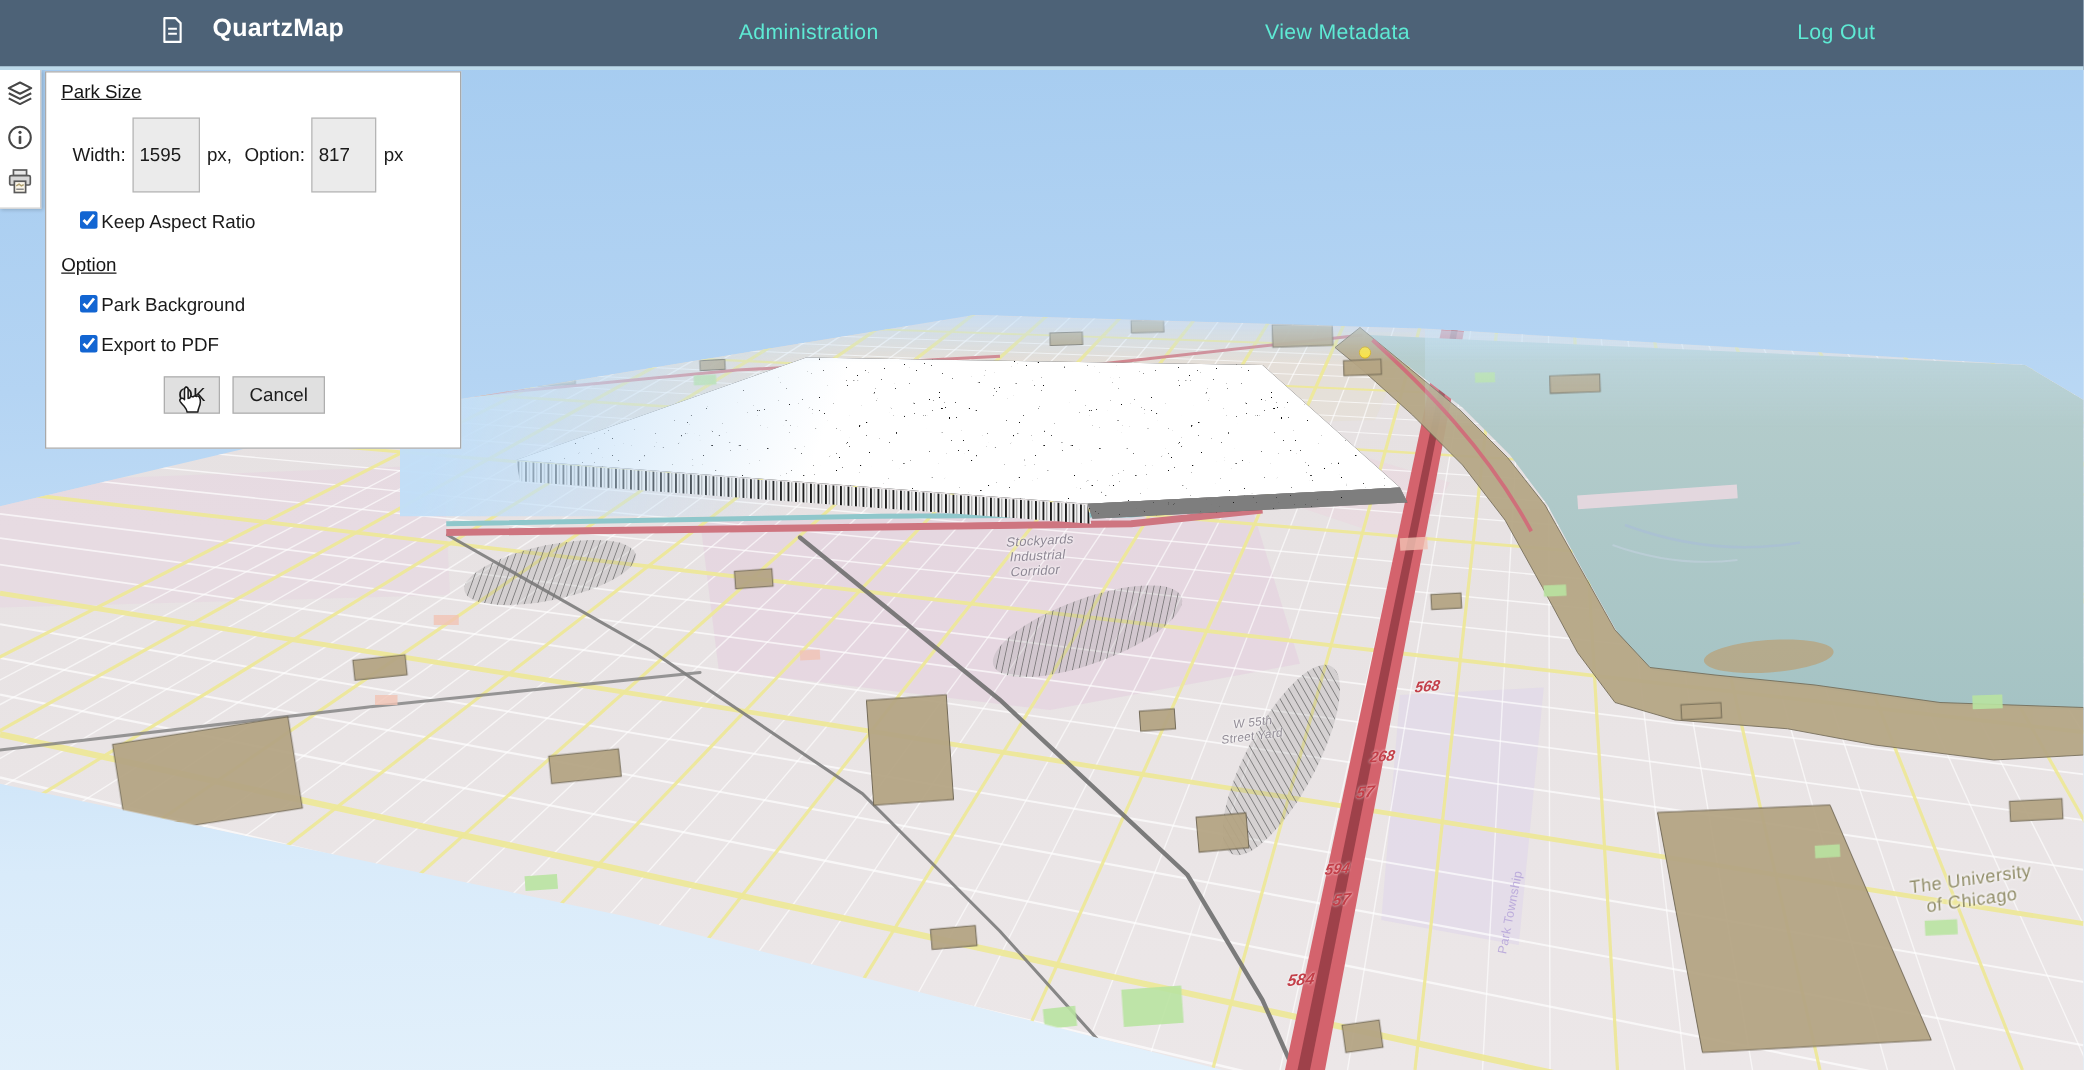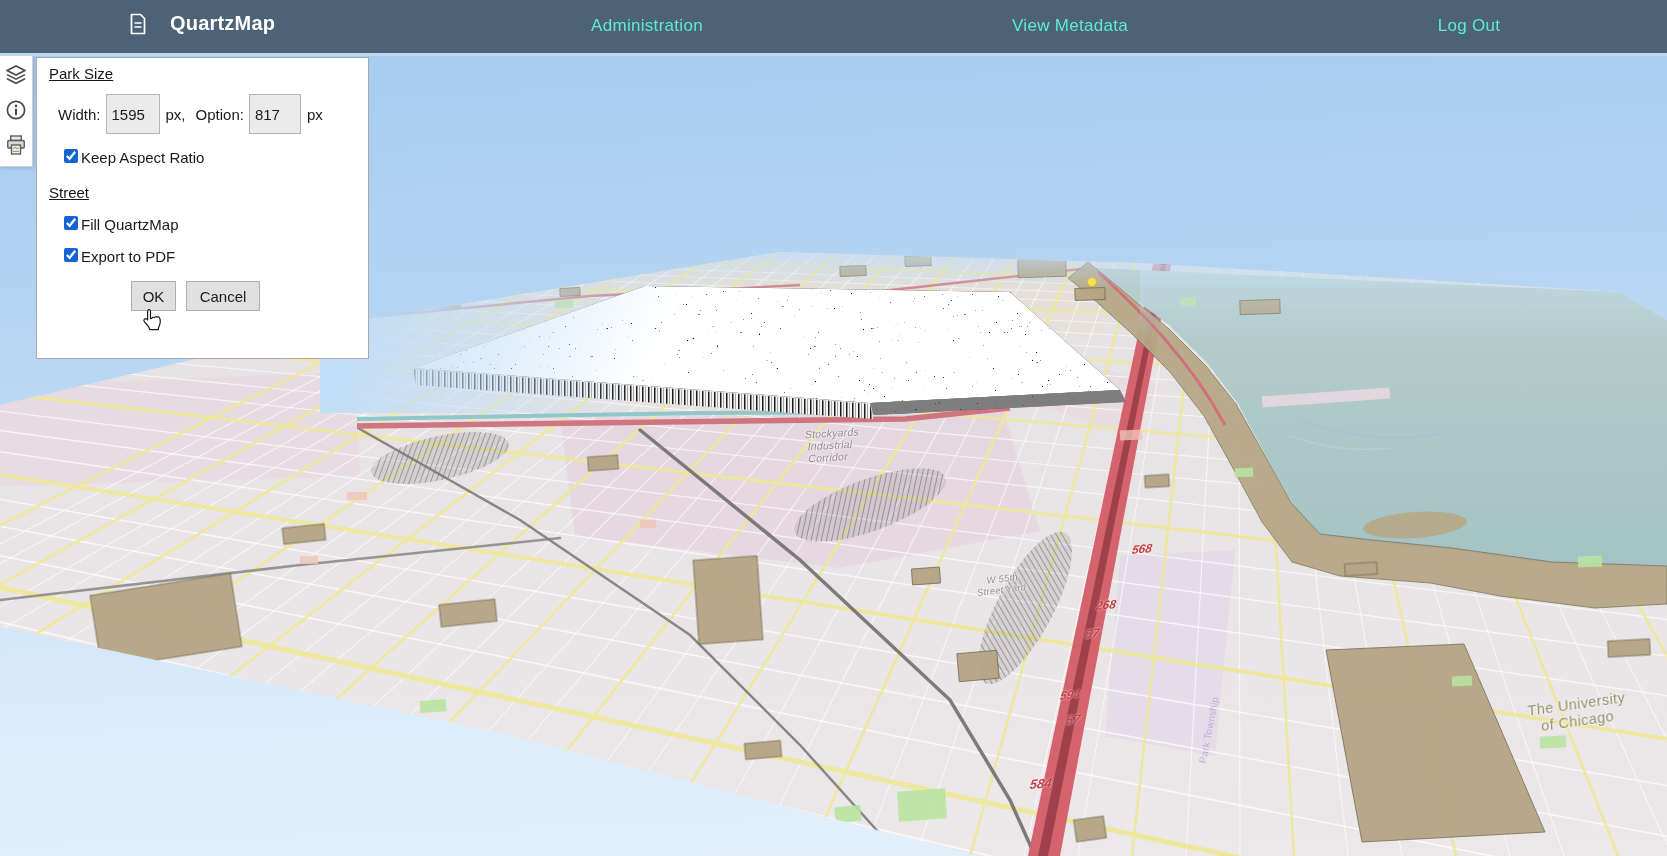--- a/index.html
+++ b/index.html
@@ -68,21 +68,21 @@
   }
   .dlg-title-row{height:27px;border-bottom:1px solid #d6d6d6;position:relative;box-sizing:border-box;padding:5px 8px 0 8px;}
   .dlg-title{font-size:15px;color:#111;}
   .dlg-close{position:absolute;right:8px;top:5px;color:#8b8b8b;font-size:14px;line-height:14px;cursor:pointer;}
   .dlg-heading{margin:7px 0 0 12px;text-decoration:underline;color:#161616;}
   .dlg-heading.opt{margin-top:18px;}
   .size-row{margin:12px 0 0 21px;display:flex;align-items:center;}
   .size-row .lab{margin-right:5px;text-align:center;}
   input.num{
     width:42px;height:24px;border:1px solid #b5b5b5;background:#ebebeb;font-family:"Liberation Sans",sans-serif;
-    font-size:15px;color:#1a1a1a;padding:7px 5px;margin-right:6px;
+    font-size:15px;color:#1a1a1a;padding:17px 5px;margin-right:6px;
   }
   input.num.h{width:40px;}
   .unit{margin-right:10px;}
   .cb-row{display:flex;align-items:flex-start;margin:15px 0 0 27px;cursor:default;}
   .cb-row input[type=checkbox]{width:14px;height:14px;margin:0 3px 0 0;accent-color:#1265d2;}
   .btn-row{margin:16px 0 0 94px;display:flex;gap:10px;}
   .btn{
     height:30px;background:#e0e0e0;border:1px solid #aeaeae;font-family:"Liberation Sans",sans-serif;
     font-size:15px;color:#1c1c1c;padding:0 12px;cursor:pointer;
   }
@@ -372,24 +372,24 @@
     <input class="num" type="text" value="1595" style="">
     <span class="unit">px,</span>
     <span class="lab">Option:</span>
     <input class="num h" type="text" value="817" style="">
     <span class="unit">px</span>
   </div>
   <label class="cb-row">
     <input type="checkbox" checked="" style="">
     <span>Keep Aspect Ratio</span>
   </label>
-  <div class="dlg-heading opt">Street</div>
+  <div class="dlg-heading opt">Option</div>
   <label class="cb-row">
     <input type="checkbox" checked="" style="">
-    <span>Fill QuartzMap</span>
+    <span>Park Background</span>
   </label>
   <label class="cb-row">
     <input type="checkbox" checked="" style="">
     <span>Export to PDF</span>
   </label>
   <div class="btn-row">
     <button class="btn btn-ok">OK</button>
     <button class="btn btn-cancel">Cancel</button>
   </div>
 </div>

